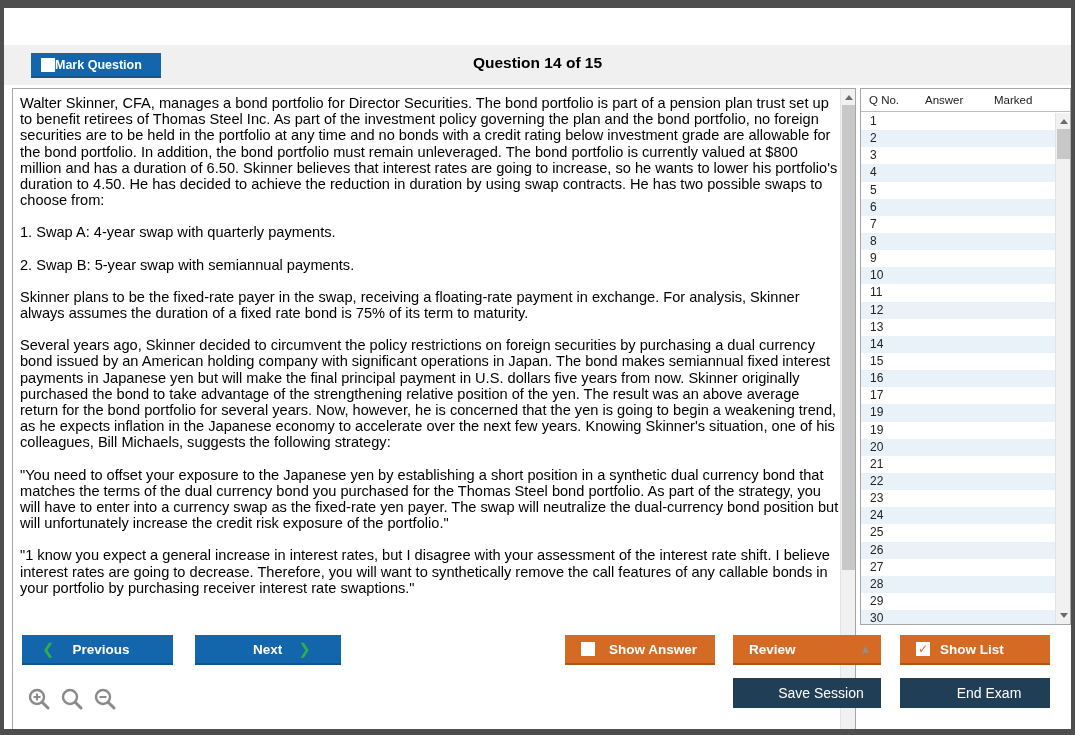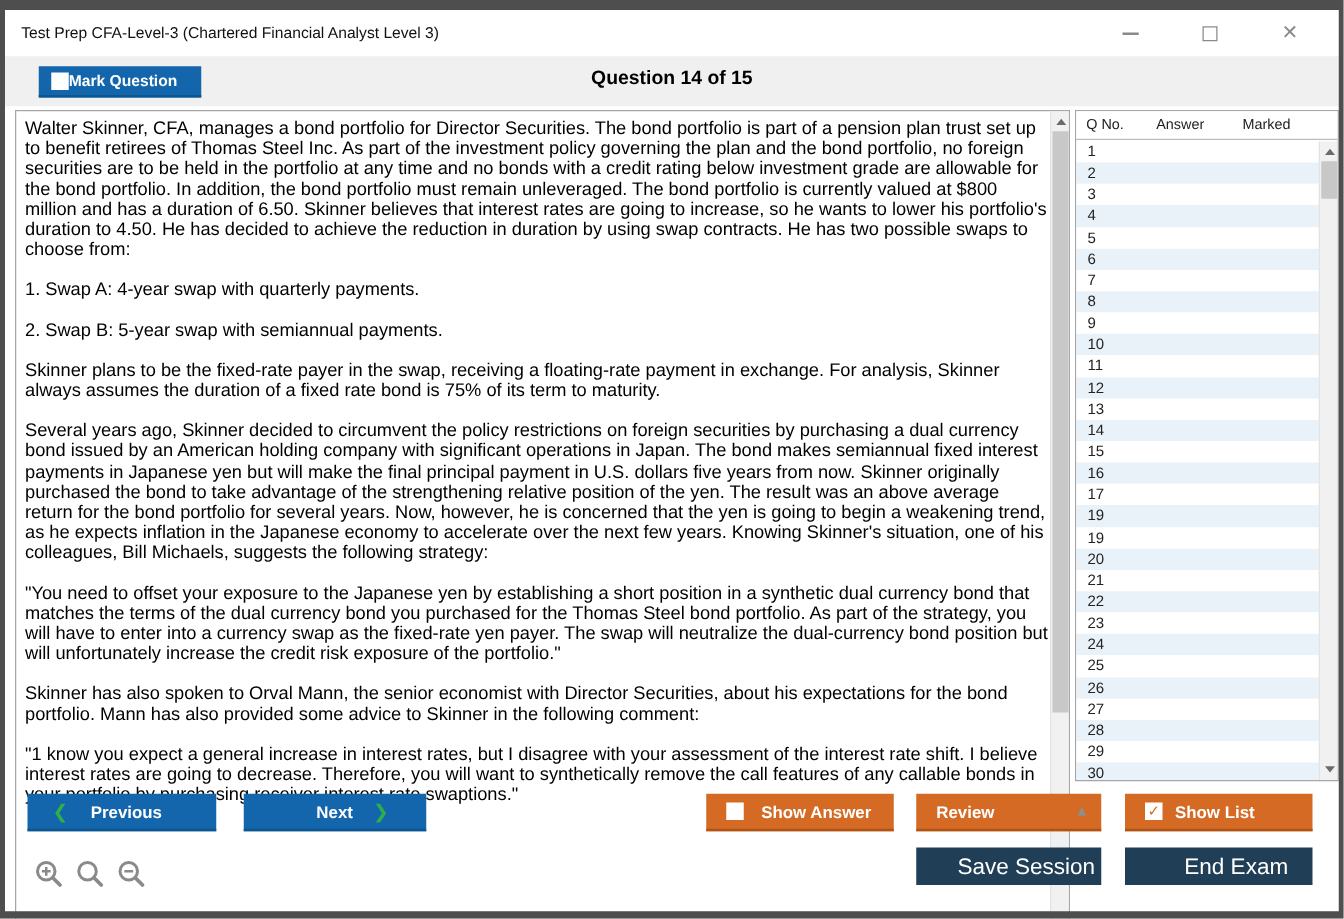--- a/index.html
+++ b/index.html
@@ -45,74 +45,59 @@
   .qlist-body { position:absolute; left:0; right:0; top:24px; bottom:0; overflow:hidden; }
   .qlist-rows { position:absolute; left:0; top:0; right:15px; bottom:0; }
   .qrow { height:17.15px; line-height:17.15px; font-size:12px; color:#222; padding-left:9px; background:#fff; cursor:pointer; }
   .qrow:nth-child(even) { background:#eaf2f9; }
   .qlist-body .vs-thumb { top:16px; height:30px; }
 
   
   .btn { position:absolute; height:30px; border:none; display:flex; align-items:center; color:#fff; font-size:13.5px; font-weight:bold; cursor:pointer; font-family:inherit;padding-left:28px; }
   .btn-blue { background:#1366ac; border-bottom:2px solid #0e568f; }
   .btn-orange { background:#d46a24; border-bottom:2px solid #b05415; }
-  .btn-navy { background:#203e55; justify-content:center; font-weight:normal; font-size:18px; }
+  .btn-navy { background:#203e55; justify-content:center; font-weight:normal; font-size:14px; }
   .chevron { color:#2fae4c; font-size:15px; font-weight:bold; font-family:"DejaVu Sans",sans-serif; }
   #btn-previous { left:22px; top:635px; width:151px; padding-left:20px; gap:18px; }
   #btn-next { left:195px; top:635px; width:146px; justify-content:center; gap:16px; }
   #btn-show-answer { left:565px; top:635px; width:150px; padding-left:16px; gap:14px; }
   #btn-review { left:733px; top:635px; width:148px; padding-left:16px; }
   #btn-show-list { left:900px; top:635px; width:150px; padding-left:16px; gap:10px; }
   #btn-save-session { left:733px; top:678px; width:148px; }
   #btn-end-exam { left:900px; top:678px; width:150px; }
   .review-caret { position:absolute; right:12px; font-size:9px; color:#8f8f8f; font-family:"DejaVu Sans",sans-serif; }
   .check-orange { color:#d46a24; }
 
   
   .zoom-tools { position:absolute; left:26px; top:686px; display:flex; gap:7px; }
   .zoom-tools svg { cursor:pointer; }
 </style>
 </head>
 <body>
 
 <div class="window">
 
-  <div class="titlebar">
-    <span class="title">Test Prep CFA-Level-3 (Chartered Financial Analyst Level 3)</span>
-    <div class="win-controls">
-      <div class="win-btn">
-          <span class="minimize-glyph"></span>
-        </div>
-      <div class="win-btn">
-          <span class="maximize-glyph"></span>
-        </div>
-      <div class="win-btn">
-          <span class="close-glyph">✕</span>
-        </div>
-    </div>
-  </div>
 
   <div class="subheader">
     <button class="mark-btn">
       <span class="checkbox"></span>
       <span>Mark Question</span>
     </button>
     <div class="q-counter">Question 14 of 15</div>
   </div>
 
   <div class="passage-panel">
     <div class="passage-text">
 
     <p class="para">Walter Skinner, CFA, manages a bond portfolio for Director Securities. The bond portfolio is part of a pension plan trust set up to benefit retirees of Thomas Steel Inc. As part of the investment policy governing the plan and the bond portfolio, no foreign securities are to be held in the portfolio at any time and no bonds with a credit rating below investment grade are allowable for the bond portfolio. In addition, the bond portfolio must remain unleveraged. The bond portfolio is currently valued at $800 million and has a duration of 6.50. Skinner believes that interest rates are going to increase, so he wants to lower his portfolio's duration to 4.50. He has decided to achieve the reduction in duration by using swap contracts. He has two possible swaps to choose from:</p>
         <p class="para">1. Swap A: 4-year swap with quarterly payments.</p>
         <p class="para">2. Swap B: 5-year swap with semiannual payments.</p>
         <p class="para">Skinner plans to be the fixed-rate payer in the swap, receiving a floating-rate payment in exchange. For analysis, Skinner always assumes the duration of a fixed rate bond is 75% of its term to maturity.</p>
         <p class="para">Several years ago, Skinner decided to circumvent the policy restrictions on foreign securities by purchasing a dual currency bond issued by an American holding company with significant operations in Japan. The bond makes semiannual fixed interest payments in Japanese yen but will make the final principal payment in U.S. dollars five years from now. Skinner originally purchased the bond to take advantage of the strengthening relative position of the yen. The result was an above average return for the bond portfolio for several years. Now, however, he is concerned that the yen is going to begin a weakening trend, as he expects inflation in the Japanese economy to accelerate over the next few years. Knowing Skinner's situation, one of his colleagues, Bill Michaels, suggests the following strategy:</p>
         <p class="para">"You need to offset your exposure to the Japanese yen by establishing a short position in a synthetic dual currency bond that matches the terms of the dual currency bond you purchased for the Thomas Steel bond portfolio. As part of the strategy, you will have to enter into a currency swap as the fixed-rate yen payer. The swap will neutralize the dual-currency bond position but will unfortunately increase the credit risk exposure of the portfolio."</p>
-        <p class="para">Skinner has also spoken to Orval Mann, the senior economist with Director Securities, about his expectations for the bond portfolio. Mann has also provided some advice to Skinner in the following comment:</p>
         <p class="para">"1 know you expect a general increase in interest rates, but I disagree with your assessment of the interest rate shift. I believe interest rates are going to decrease. Therefore, you will want to synthetically remove the call features of any callable bonds in your portfolio by purchasing receiver interest rate swaptions."</p>
       </div>
     <div class="vscroll">
       <div class="vs-arrow up">
           <span class="tri-up"></span>
         </div>
       <div class="vs-thumb"></div>
       <div class="vs-arrow down">
           <span class="tri-down"></span>
         </div>

